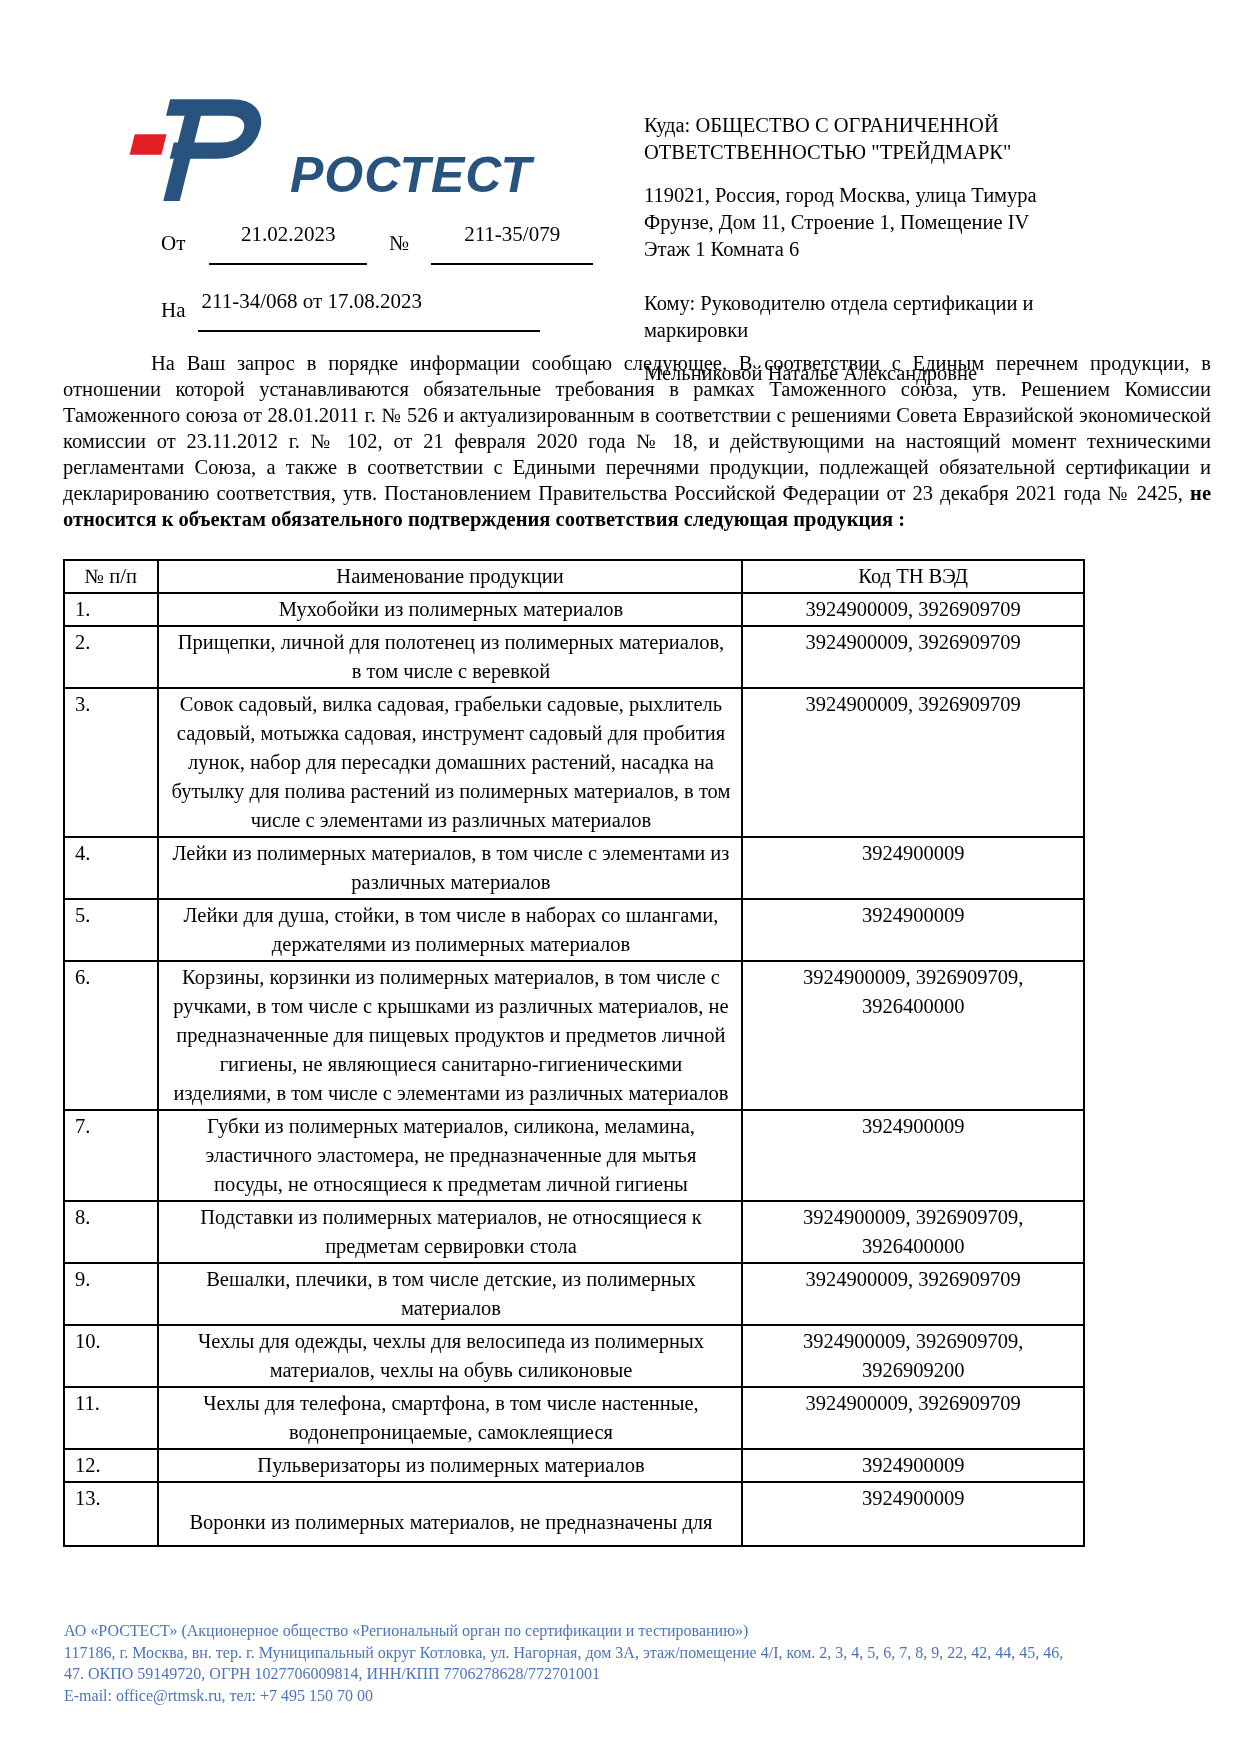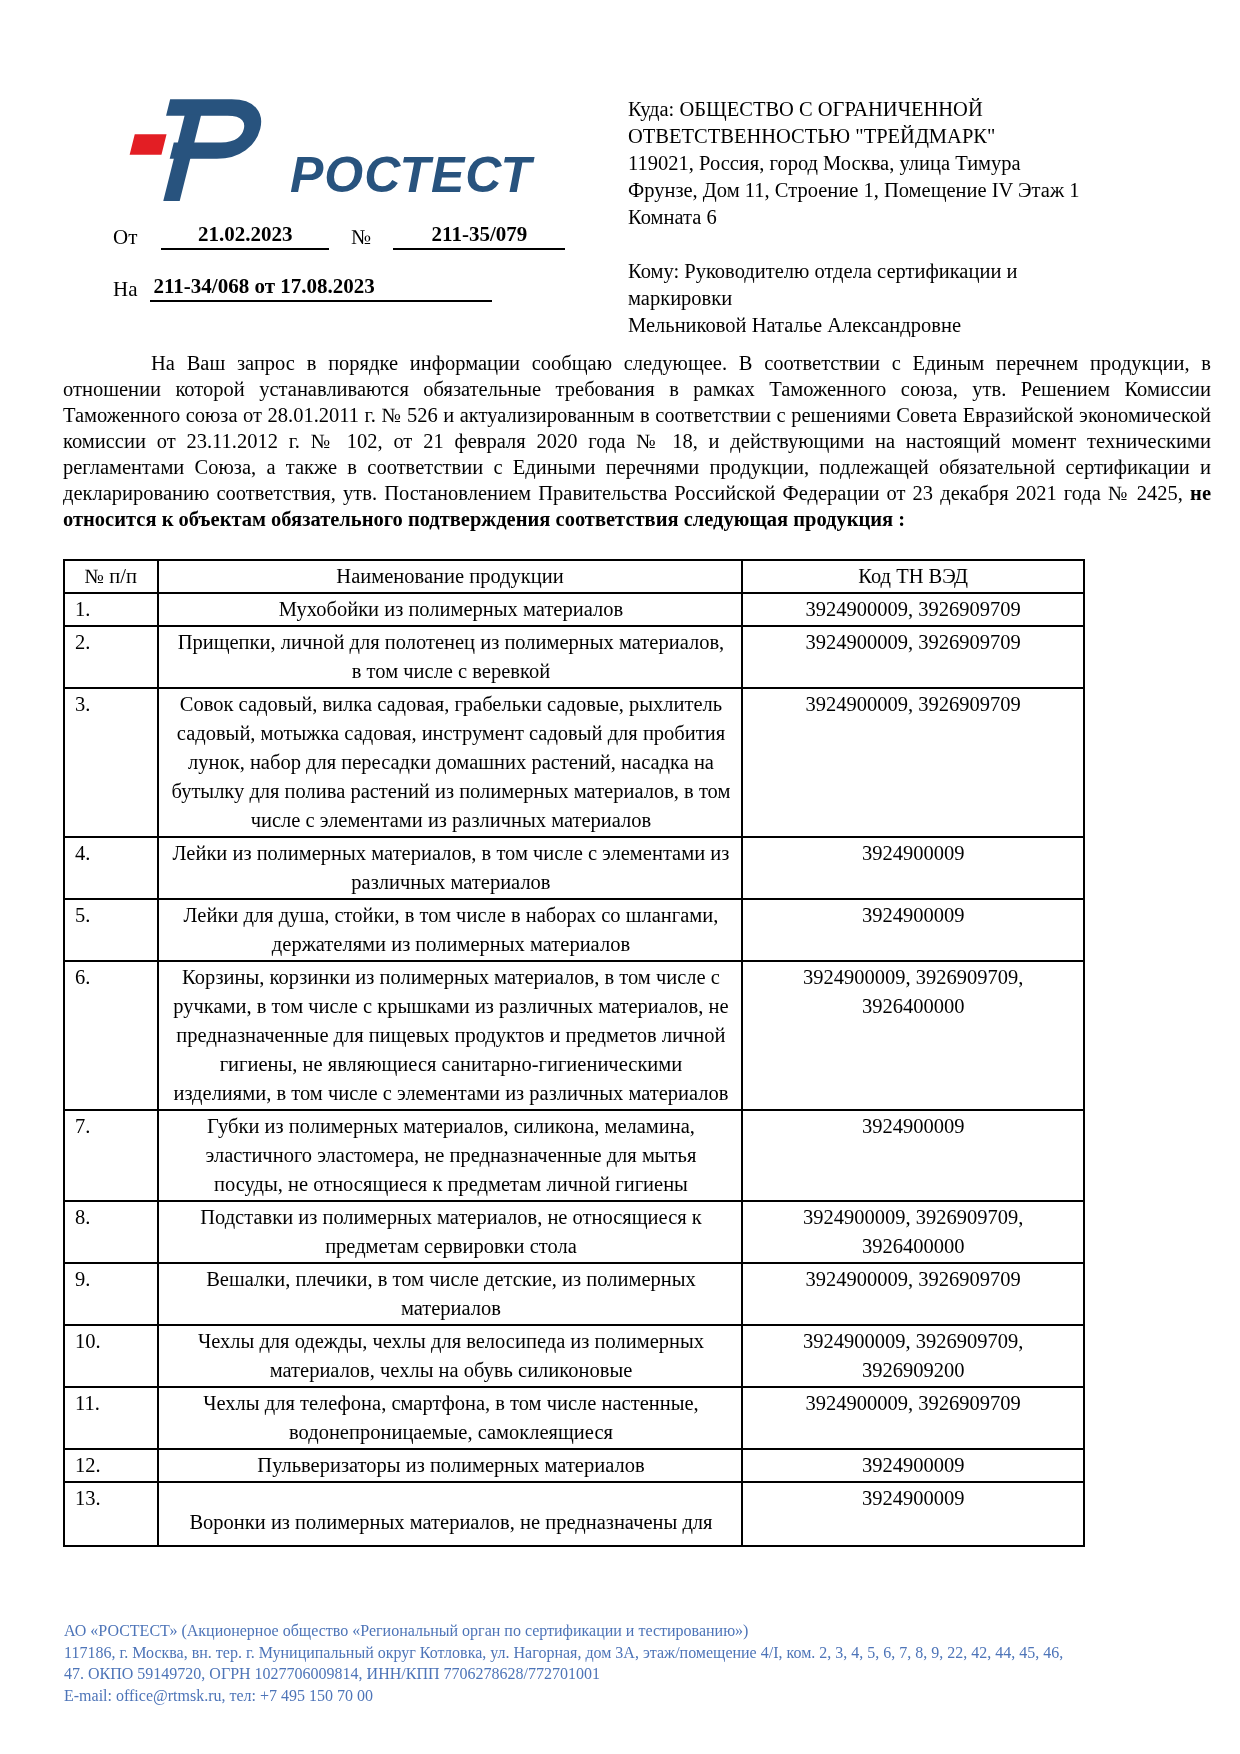--- a/index.html
+++ b/index.html
@@ -16,33 +16,33 @@
   .logo svg{display:block;}
   .wordmark{
     font-family:"Liberation Sans",sans-serif;
     font-weight:bold;font-style:italic;
     font-size:50px;letter-spacing:1px;
     color:#28537e;
     margin-left:10px;margin-top:-26px;
   }
   
   .ref{position:absolute;left:113px;top:222px;width:480px;font-size:21px;}
-  .ref-row{display:flex;align-items:flex-end;margin-bottom:24px;}
+  .ref-row{display:flex;align-items:center;margin-bottom:24px;margin-left:48px;}
   .ref-label{flex:0 0 auto;}
   .uline{
     display:inline-block;border-bottom:2px solid #000;
-    text-align:center;padding-bottom:1px;font-weight:bold;
+    text-align:center;padding-bottom:16px;
   }
   .u-date{width:168px;margin-left:24px;}
   .u-num{width:172px;margin-left:22px;}
   .num-sign{margin-left:22px;}
   .u-reply{width:338px;margin-left:12px;text-align:left;padding-left:4px;}
   
   .recipient{position:absolute;left:628px;top:96px;width:462px;font-size:20.5px;line-height:27px;}
-  .recipient p{margin:0;}
+  .recipient p{margin:16px;}
   .recipient .gap{margin-top:27px;}
   
   .content{position:absolute;left:63px;top:350px;width:1148px;}
   .body-par{
     margin:0;font-size:20.5px;line-height:26px;
     text-align:justify;text-indent:88px;
   }
   .body-par b{font-weight:bold;}
   
   table.products{

